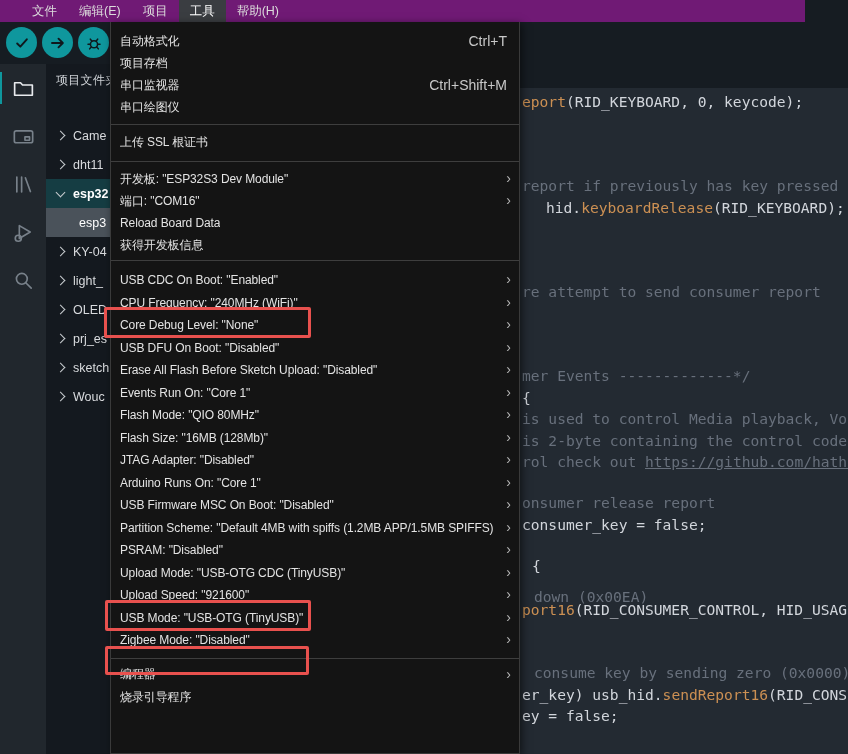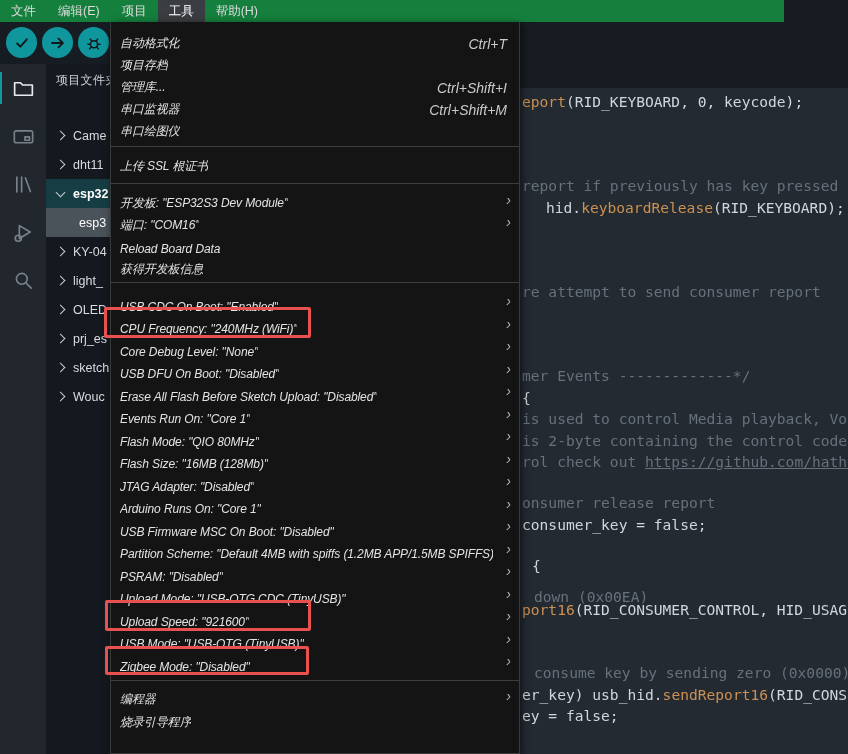--- a/index.html
+++ b/index.html
@@ -1,22 +1,22 @@
 <!DOCTYPE html>
 <html style="--accent: #0f979d; --hl: #e8514e;"><head>
 <meta charset="utf-8">
 <style>
   html,body{margin:0;padding:0;background:#0b0d0f;}
   .app{position:relative;width:848px;height:754px;overflow:hidden;
        background:#161c22;font-family:"Liberation Sans","DejaVu Sans",sans-serif;
        -webkit-font-smoothing:antialiased;}
 
   
-  .menubar{position:absolute;left:0;top:0;width:784px;height:22px;background:#15803d;
-           display:flex;align-items:center;z-index:4;}
+  .menubar{position:absolute;left:0;top:0;width:784px;height:22px;background:#701a75;
+           display:flex;align-items:center;z-index:4;padding-left:21px;}
   .mb-item{padding:2px 11px;font-size:12.5px;color:#dcdcdc;line-height:18px;cursor:default;}
   .mb-item.active{background:#3a3d41;color:#ffffff;}
 
   
   .toolbar{position:absolute;left:0;top:22px;width:848px;height:42px;background:#161c22;z-index:1;}
   .tb-buttons{position:absolute;left:6px;top:5px;display:flex;gap:5px;}
   .tb-circle{width:31px;height:31px;border-radius:50%;background:var(--accent,#0f979d);
              display:flex;align-items:center;justify-content:center;}
   .tb-ic{width:20px;height:20px;display:block;color:#10181d;}
   .tb-ic svg{width:20px;height:20px;display:block;}
@@ -53,21 +53,21 @@
   
   .tools-menu{position:absolute;left:110px;top:22px;width:410px;height:732px;background:#141414;
               border:1px solid #3a3a3a;border-top:none;box-sizing:border-box;z-index:5;
               box-shadow:2px 2px 8px rgba(0,0,0,.55);}
   .m-sec{box-sizing:border-box;}
   .m-sec1{padding:8px 0 6px 0;}
   .m-sec2{padding:6px 0 8px 0;border-top:1px solid #3e3e3e;}
   .m-sec3{padding:6px 0 4px 0;border-top:1px solid #3e3e3e;}
   .m-sec4{padding:8px 0 6px 0;border-top:1px solid #3e3e3e;}
   .m-sec5{padding:5px 0 5px 0;border-top:1px solid #3e3e3e;}
-  .m-row{position:relative;height:22px;display:flex;align-items:flex-end;padding:0 26px 0 9px;font-style:italic;}
+  .m-row{position:relative;height:22px;display:flex;align-items:center;padding:0 26px 0 9px;}
   .m-sec4 .m-row,.m-sec5 .m-row{height:22.5px;}
   .m-label{font-size:12px;color:#e3e3e3;white-space:nowrap;overflow:hidden;letter-spacing:-0.1px;}
   .m-short{position:absolute;right:12px;font-size:14px;color:#c9c9c9;white-space:nowrap;}
   .m-chev{position:absolute;right:8px;top:50%;transform:translateY(-56%);font-size:14px;color:#b5b5b5;line-height:1;}
 
   
   .hl-box{position:absolute;border:3px solid var(--hl,#e8514e);border-radius:2px;z-index:6;box-sizing:border-box;}
   .hl-box1{left:104px;top:307px;width:207px;height:31px;}
   .hl-box2{left:105px;top:600px;width:206px;height:31px;}
   .hl-box3{left:105px;top:646px;width:204px;height:29px;}
@@ -222,24 +222,20 @@
   <div class="tools-menu">
       <div class="m-sec m-sec1">
         <div class="m-row">
           <span class="m-label">自动格式化</span>
           <span class="m-short">Ctrl+T</span>
         </div>
         <div class="m-row">
           <span class="m-label">项目存档</span>
         </div>
         <div class="m-row">
-          <span class="m-label">管理库...</span>
-          <span class="m-short">Ctrl+Shift+I</span>
-        </div>
-        <div class="m-row">
           <span class="m-label">串口监视器</span>
           <span class="m-short">Ctrl+Shift+M</span>
         </div>
         <div class="m-row">
           <span class="m-label">串口绘图仪</span>
         </div>
       </div>
       <div class="m-sec m-sec2">
         <div class="m-row">
           <span class="m-label">上传 SSL 根证书</span>

